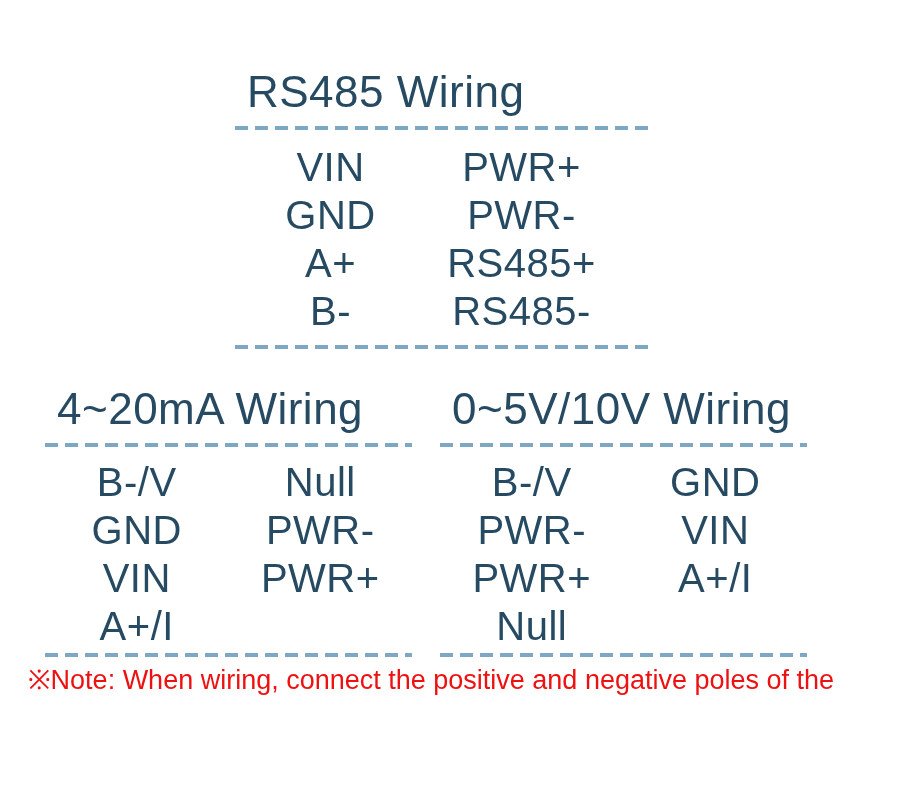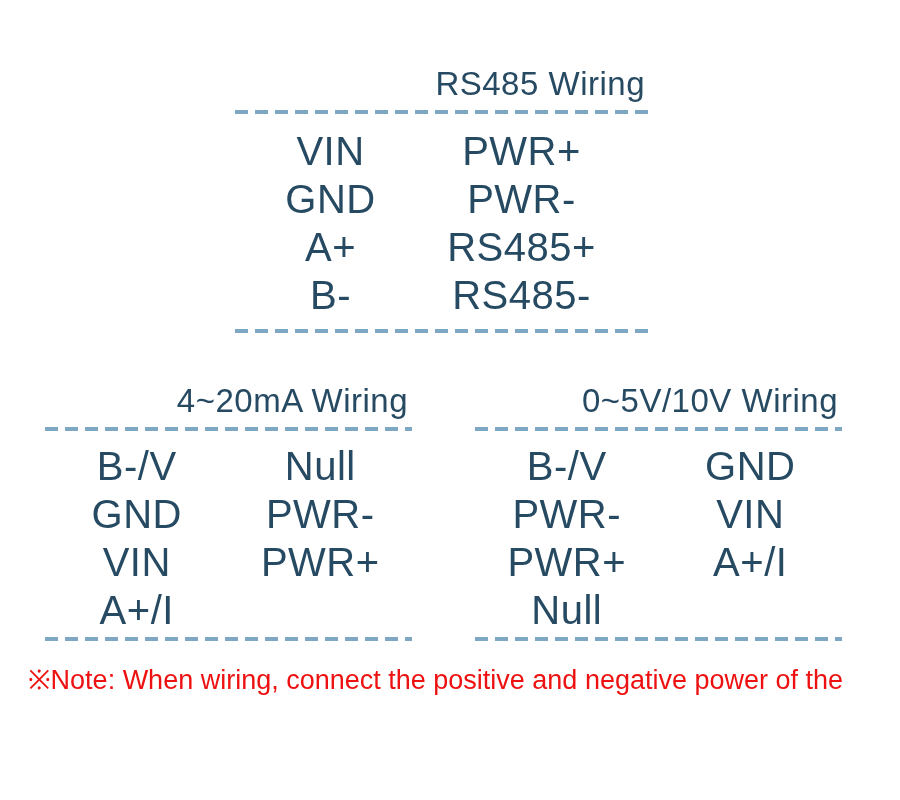--- a/index.html
+++ b/index.html
@@ -13,46 +13,46 @@
     position: relative;
     width: 900px;
     height: 800px;
     background: var(--bg-color);
     font-family: "Liberation Sans", sans-serif;
     color: var(--text-color);
     overflow: hidden;
   }
   .wtable { position: absolute; }
   .wtable .title {
-    margin: 4px;
-    font-size: 33px;
+    margin: 12px;
+    font-size: 44px;
     font-weight: 400;
     line-height: 44px;
-    text-align: right;
+    text-align: left;
     letter-spacing: 0.5px;
   }
   .dash {
     height: 4px;
     background-image: repeating-linear-gradient(to right, var(--dash-color) 0 13px, transparent 13px 20px);
   }
   .rows {
     display: grid;
     grid-template-columns: 1fr 1fr;
   }
   .cell {
     font-size: 40px;
     line-height: 48px;
     text-align: center;
     letter-spacing: 0.5px;
     white-space: nowrap;
   }
   .rs485 { left: 235px; top: 58px; width: 414px; }
   .rs485 .rows { padding: 13px 32px 10px 0; }
   .ma420 { left: 45px; top: 375px; width: 367px; }
-  .v510  { left: 475px; top: 375px; width: 367px; }
+  .v510  { left: 440px; top: 375px; width: 367px; }
   .ma420 .rows, .v510 .rows { padding: 11px 0 3px 0; }
   .note {
     position: absolute;
     left: 28px;
     top: 661px;
     width: 850px;
     color: var(--note-color);
     font-size: 27px;
     line-height: 38px;
   }
@@ -103,16 +103,16 @@
       <div class="cell">PWR-</div>
       <div class="cell">VIN</div>
       <div class="cell">PWR+</div>
       <div class="cell">A+/I</div>
       <div class="cell">Null</div>
     </div>
     <div class="dash"></div>
   </section>
 
   <div class="note">
-    <div class="note-line">※Note: When wiring, connect the positive and negative power of the</div>
+    <div class="note-line">※Note: When wiring, connect the positive and negative poles of the</div>
   </div>
 
 </div>
 
 </body></html>

